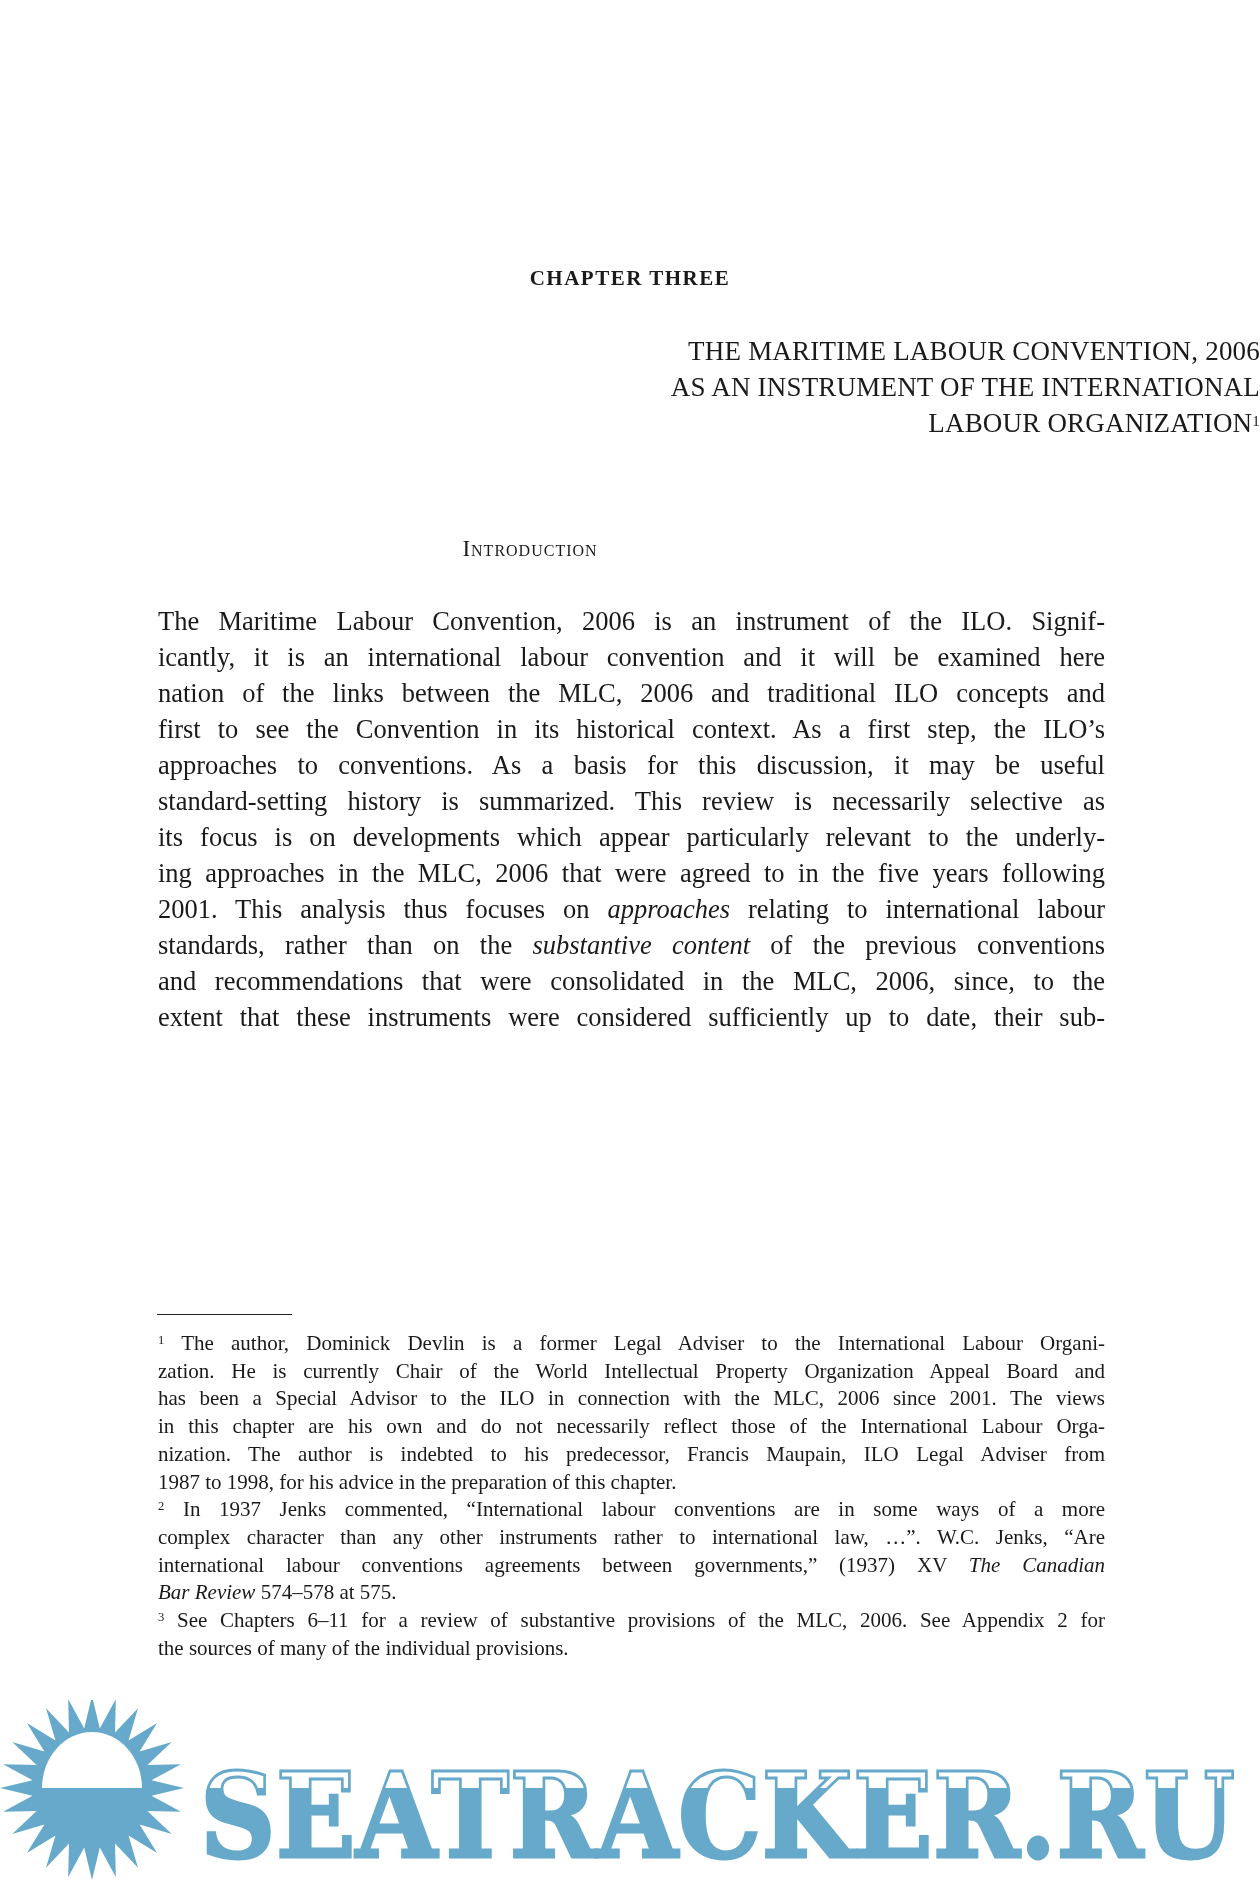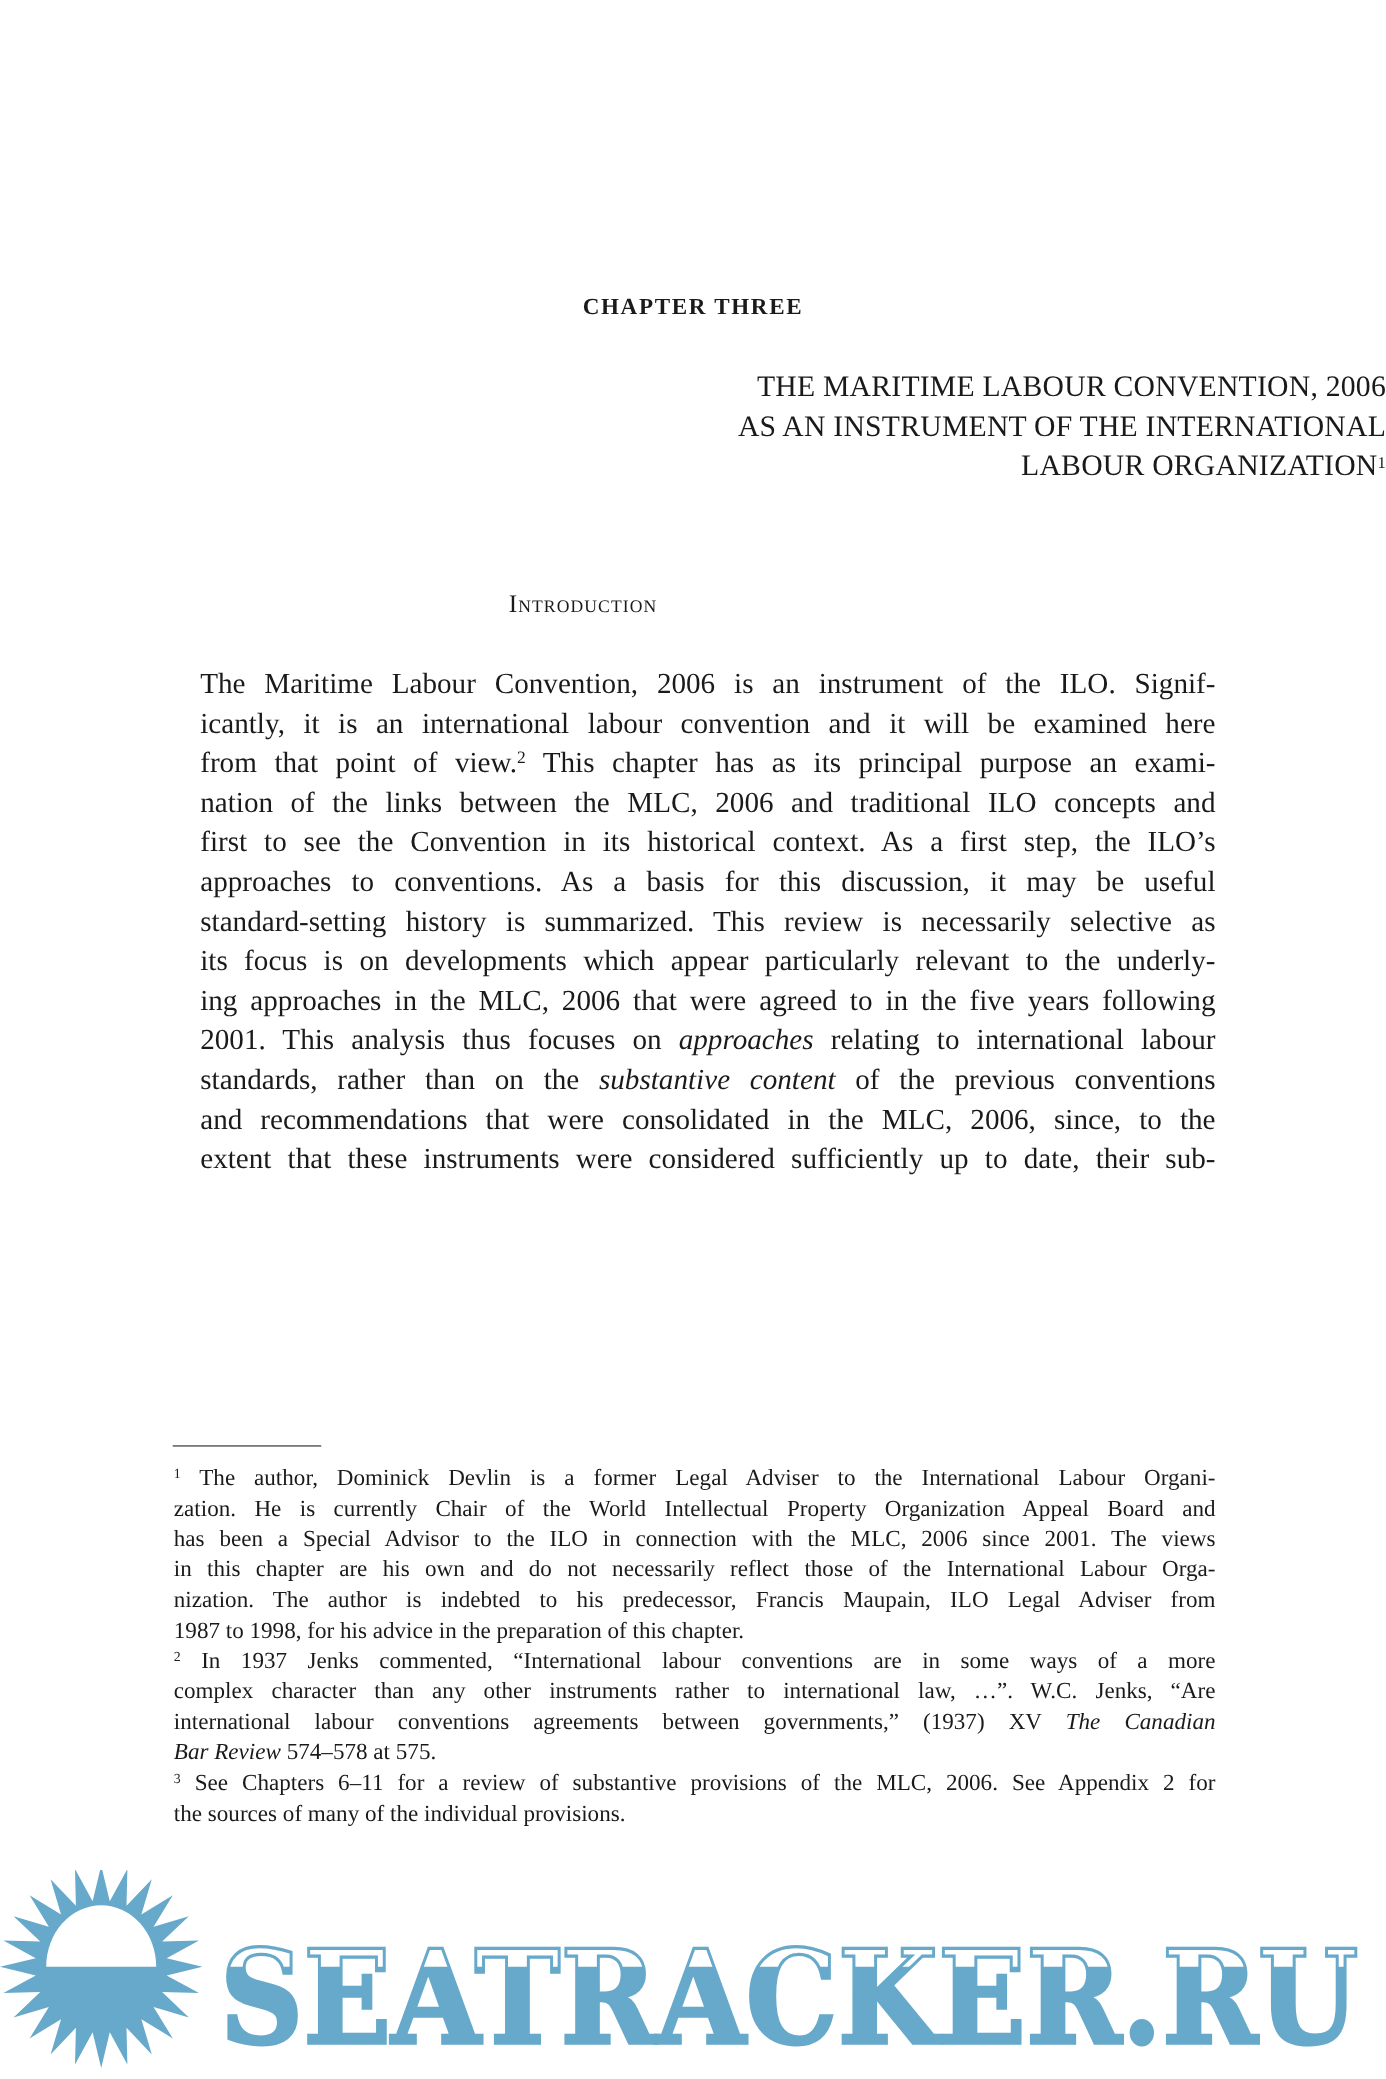--- a/index.html
+++ b/index.html
@@ -19,21 +19,21 @@
 
     .section-heading {
       position: absolute; left: 0; width: 1060px; top: 536px;
       text-align: center; font-size: 23px; font-variant: small-caps; letter-spacing: 1px;
     }
 
     .body-text {
       position: absolute; left: 158px; width: 947px; top: 603px;
       font-size: 26.5px; line-height: 36px;
     }
-    .body-text .ln { display: block; text-align: justify; text-align-last: justify; white-space: nowrap; overflow: visible; margin-left: 24px; }
+    .body-text .ln { display: block; text-align: justify; text-align-last: justify; white-space: nowrap; overflow: visible; }
     .body-text .ln.last { text-align-last: left; }
     .body-text sup, .footnotes sup { font-size: 0.6em; vertical-align: top; position: relative; top: -3px; }
 
     .footnote-rule { position: absolute; left: 157px; top: 1314px; width: 135px; height: 0; border-top: 1.4px solid #222; }
 
     .footnotes {
       position: absolute; left: 158px; width: 947px; top: 1330px;
       font-size: 21px; line-height: 27.7px;
     }
     .footnotes .ln { display: block; text-align: justify; text-align-last: justify; white-space: nowrap; }
@@ -53,21 +53,20 @@
     <span class="line">THE MARITIME LABOUR CONVENTION, 2006</span>
     <span class="line">AS AN INSTRUMENT OF THE INTERNATIONAL</span>
     <span class="line"><span>LABOUR ORGANIZATION</span><sup>1</sup></span>
   </div>
 
   <div class="section-heading">Introduction</div>
 
   <div class="body-text" id="body-text">
       <span class="ln">The Maritime Labour Convention, 2006 is an instrument of the ILO. Signif-</span>
       <span class="ln">icantly, it is an international labour convention and it will be examined here</span>
-      <span class="ln"><span>from that point of view.</span><sup>2</sup><span> This chapter has as its principal purpose an exami-</span></span>
       <span class="ln">nation of the links between the MLC, 2006 and traditional ILO concepts and</span>
       <span class="ln">first to see the Convention in its historical context. As a first step, the ILO’s</span>
       <span class="ln">approaches to conventions. As a basis for this discussion, it may be useful</span>
       <span class="ln">standard-setting history is summarized. This review is necessarily selective as</span>
       <span class="ln">its focus is on developments which appear particularly relevant to the underly-</span>
       <span class="ln">ing approaches in the MLC, 2006 that were agreed to in the five years following</span>
       <span class="ln"><span>2001. This analysis thus focuses on </span><em>approaches</em><span> relating to international labour</span></span>
       <span class="ln"><span>standards, rather than on the </span><em>substantive content</em><span> of the previous conventions</span></span>
       <span class="ln">and recommendations that were consolidated in the MLC, 2006, since, to the</span>
       <span class="ln">extent that these instruments were considered sufficiently up to date, their sub-</span>

